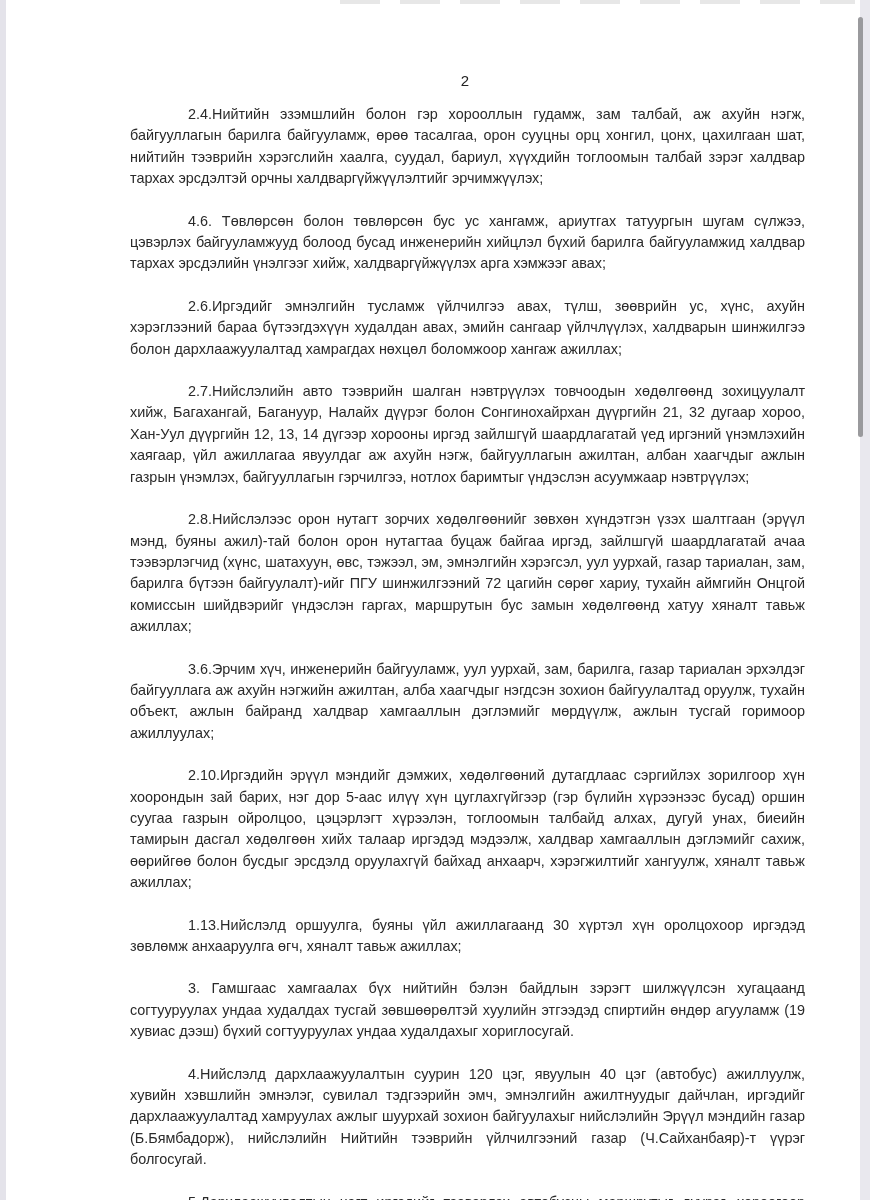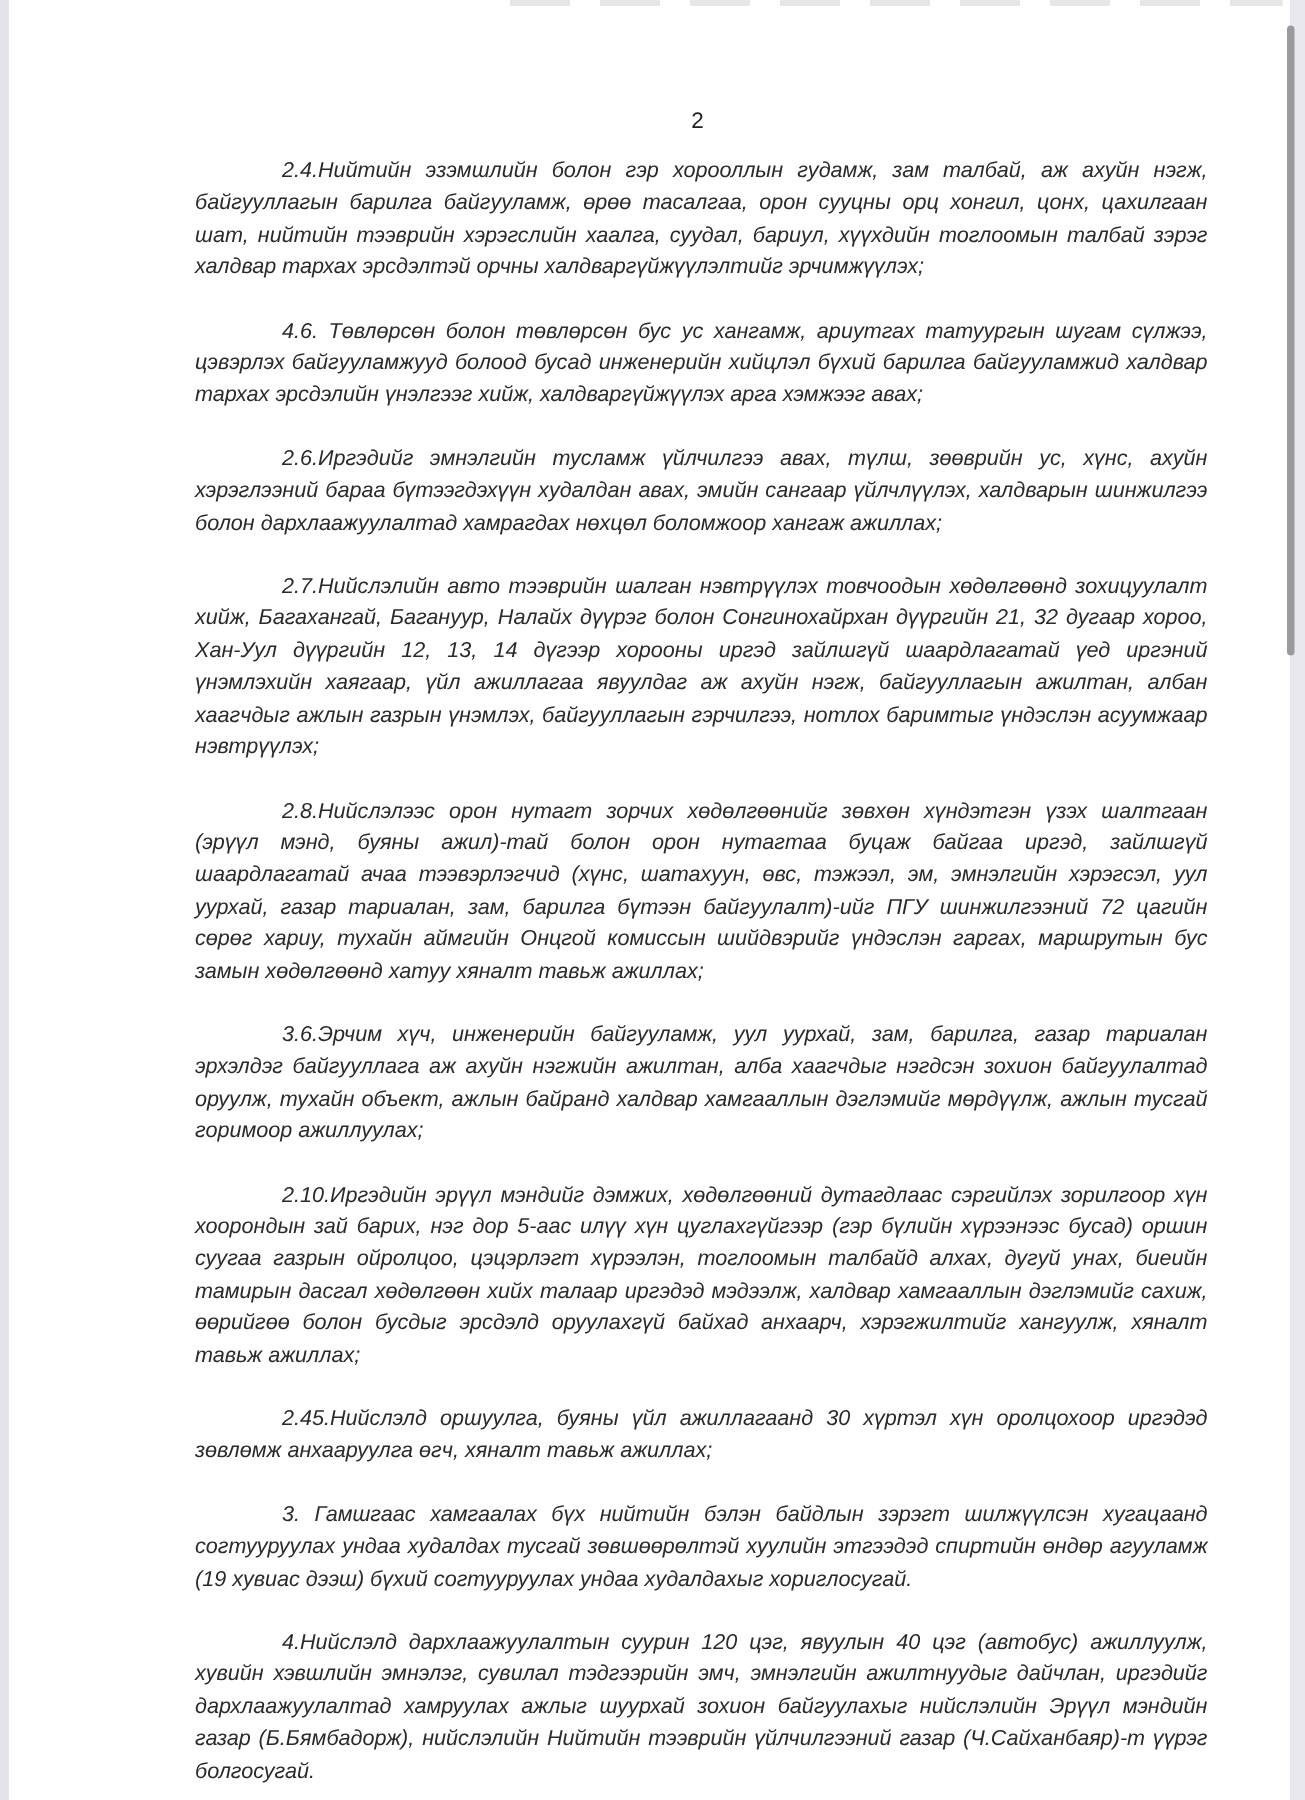--- a/index.html
+++ b/index.html
@@ -33,42 +33,41 @@
     text-align: center; font-size: 15px; color: #222;
   }
   .content {
     position: absolute; left: 130px; top: 104px; width: 675px;
     color: #2a2a2a; font-size: 14.4px; line-height: 21.4px;
   }
   .para {
     margin: 0 0 21px 0;
     text-align: justify;
     text-indent: 58px;
-    font-style: italic;
   }
 </style>
 </head>
 <body>
 
 <div class="edge-left"></div>
 
 <div class="page">
   <div class="top-remnant"></div>
 
   <div class="page-number">2</div>
 
   <div class="content">
     <p class="para">2.4.Нийтийн эзэмшлийн болон гэр хорооллын гудамж, зам талбай, аж ахуйн нэгж, байгууллагын барилга байгууламж, өрөө тасалгаа, орон сууцны орц хонгил, цонх, цахилгаан шат, нийтийн тээврийн хэрэгслийн хаалга, суудал, бариул, хүүхдийн тоглоомын талбай зэрэг халдвар тархах эрсдэлтэй орчны халдваргүйжүүлэлтийг эрчимжүүлэх;</p>
     <p class="para">4.6. Төвлөрсөн болон төвлөрсөн бус ус хангамж, ариутгах татуургын шугам сүлжээ, цэвэрлэх байгууламжууд болоод бусад инженерийн хийцлэл бүхий барилга байгууламжид халдвар тархах эрсдэлийн үнэлгээг хийж, халдваргүйжүүлэх арга хэмжээг авах;</p>
     <p class="para">2.6.Иргэдийг эмнэлгийн тусламж үйлчилгээ авах, түлш, зөөврийн ус, хүнс, ахуйн хэрэглээний бараа бүтээгдэхүүн худалдан авах, эмийн сангаар үйлчлүүлэх, халдварын шинжилгээ болон дархлаажуулалтад хамрагдах нөхцөл боломжоор  хангаж ажиллах;</p>
     <p class="para">2.7.Нийслэлийн авто тээврийн шалган нэвтрүүлэх товчоодын хөдөлгөөнд зохицуулалт хийж, Багахангай, Багануур, Налайх дүүрэг болон Сонгинохайрхан дүүргийн 21, 32 дугаар хороо, Хан-Уул дүүргийн 12, 13, 14 дүгээр хорооны иргэд зайлшгүй шаардлагатай үед иргэний үнэмлэхийн хаягаар, үйл ажиллагаа явуулдаг аж ахуйн нэгж, байгууллагын ажилтан, албан хаагчдыг ажлын газрын үнэмлэх, байгууллагын гэрчилгээ, нотлох баримтыг үндэслэн асуумжаар нэвтрүүлэх;</p>
     <p class="para">2.8.Нийслэлээс орон нутагт зорчих хөдөлгөөнийг зөвхөн хүндэтгэн үзэх шалтгаан (эрүүл мэнд, буяны ажил)-тай болон орон нутагтаа буцаж байгаа иргэд, зайлшгүй шаардлагатай ачаа тээвэрлэгчид (хүнс, шатахуун, өвс, тэжээл, эм, эмнэлгийн хэрэгсэл, уул уурхай, газар тариалан, зам, барилга бүтээн байгуулалт)-ийг ПГУ шинжилгээний 72 цагийн сөрөг хариу, тухайн аймгийн Онцгой комиссын шийдвэрийг үндэслэн гаргах, маршрутын бус замын хөдөлгөөнд хатуу хяналт тавьж ажиллах;</p>
     <p class="para">3.6.Эрчим хүч, инженерийн байгууламж, уул уурхай, зам, барилга, газар тариалан эрхэлдэг байгууллага аж ахуйн нэгжийн ажилтан, алба хаагчдыг нэгдсэн зохион байгуулалтад оруулж, тухайн объект, ажлын байранд халдвар хамгааллын дэглэмийг мөрдүүлж, ажлын тусгай горимоор ажиллуулах;</p>
     <p class="para">2.10.Иргэдийн эрүүл мэндийг дэмжих, хөдөлгөөний дутагдлаас сэргийлэх зорилгоор хүн хоорондын зай барих, нэг дор 5-аас илүү хүн цуглахгүйгээр (гэр бүлийн хүрээнээс бусад) оршин суугаа газрын ойролцоо, цэцэрлэгт хүрээлэн, тоглоомын талбайд алхах, дугуй унах, биеийн тамирын дасгал хөдөлгөөн хийх талаар иргэдэд мэдээлж, халдвар хамгааллын дэглэмийг сахиж, өөрийгөө болон бусдыг эрсдэлд оруулахгүй байхад анхаарч, хэрэгжилтийг хангуулж, хяналт тавьж ажиллах;</p>
-    <p class="para">2.45.Нийслэлд оршуулга, буяны үйл ажиллагаанд 30 хүртэл хүн оролцохоор иргэдэд зөвлөмж анхааруулга өгч, хяналт тавьж ажиллах;</p>
+    <p class="para">1.13.Нийслэлд оршуулга, буяны үйл ажиллагаанд 30 хүртэл хүн оролцохоор иргэдэд зөвлөмж анхааруулга өгч, хяналт тавьж ажиллах;</p>
     <p class="para">3. Гамшгаас хамгаалах бүх нийтийн бэлэн байдлын зэрэгт шилжүүлсэн хугацаанд согтууруулах ундаа худалдах тусгай зөвшөөрөлтэй хуулийн этгээдэд спиртийн өндөр агууламж (19 хувиас дээш) бүхий согтууруулах ундаа худалдахыг хориглосугай.</p>
     <p class="para">4.Нийслэлд дархлаажуулалтын суурин 120 цэг, явуулын 40 цэг (автобус) ажиллуулж, хувийн хэвшлийн эмнэлэг, сувилал тэдгээрийн эмч, эмнэлгийн ажилтнуудыг дайчлан, иргэдийг дархлаажуулалтад хамруулах ажлыг шуурхай зохион байгуулахыг нийслэлийн Эрүүл мэндийн газар (Б.Бямбадорж), нийслэлийн Нийтийн тээврийн үйлчилгээний газар (Ч.Сайханбаяр)-т үүрэг болгосугай.</p>
     <p class="para">5.Дархлаажуулалтын цэгт иргэдийг тээвэрлэх автобусны маршрутыг дүүрэг, хороогоор нарийвчлан гаргаж, халдвар хамгааллын дэглэмийг мөрдүүлэн, хөдөлгөөний аюулгүй байдлыг хангаж ажиллахыг нийслэлийн Эрүүл мэндийн газар (Б.Бямбадорж), Нийтийн тээврийн үйлчилгээний газар (Ч.Сайханбаяр), Тээврийн Цагдаагийн албаны Замын цагдаагийн газар (С.Жавхлантбаатар), дүүргийн Засаг дарга нарт үүрэг болгосугай.</p>
   </div>
 </div>
 
 <div class="edge-right"></div>
 <div class="scrollbar-thumb"></div>
 
 </body></html>

